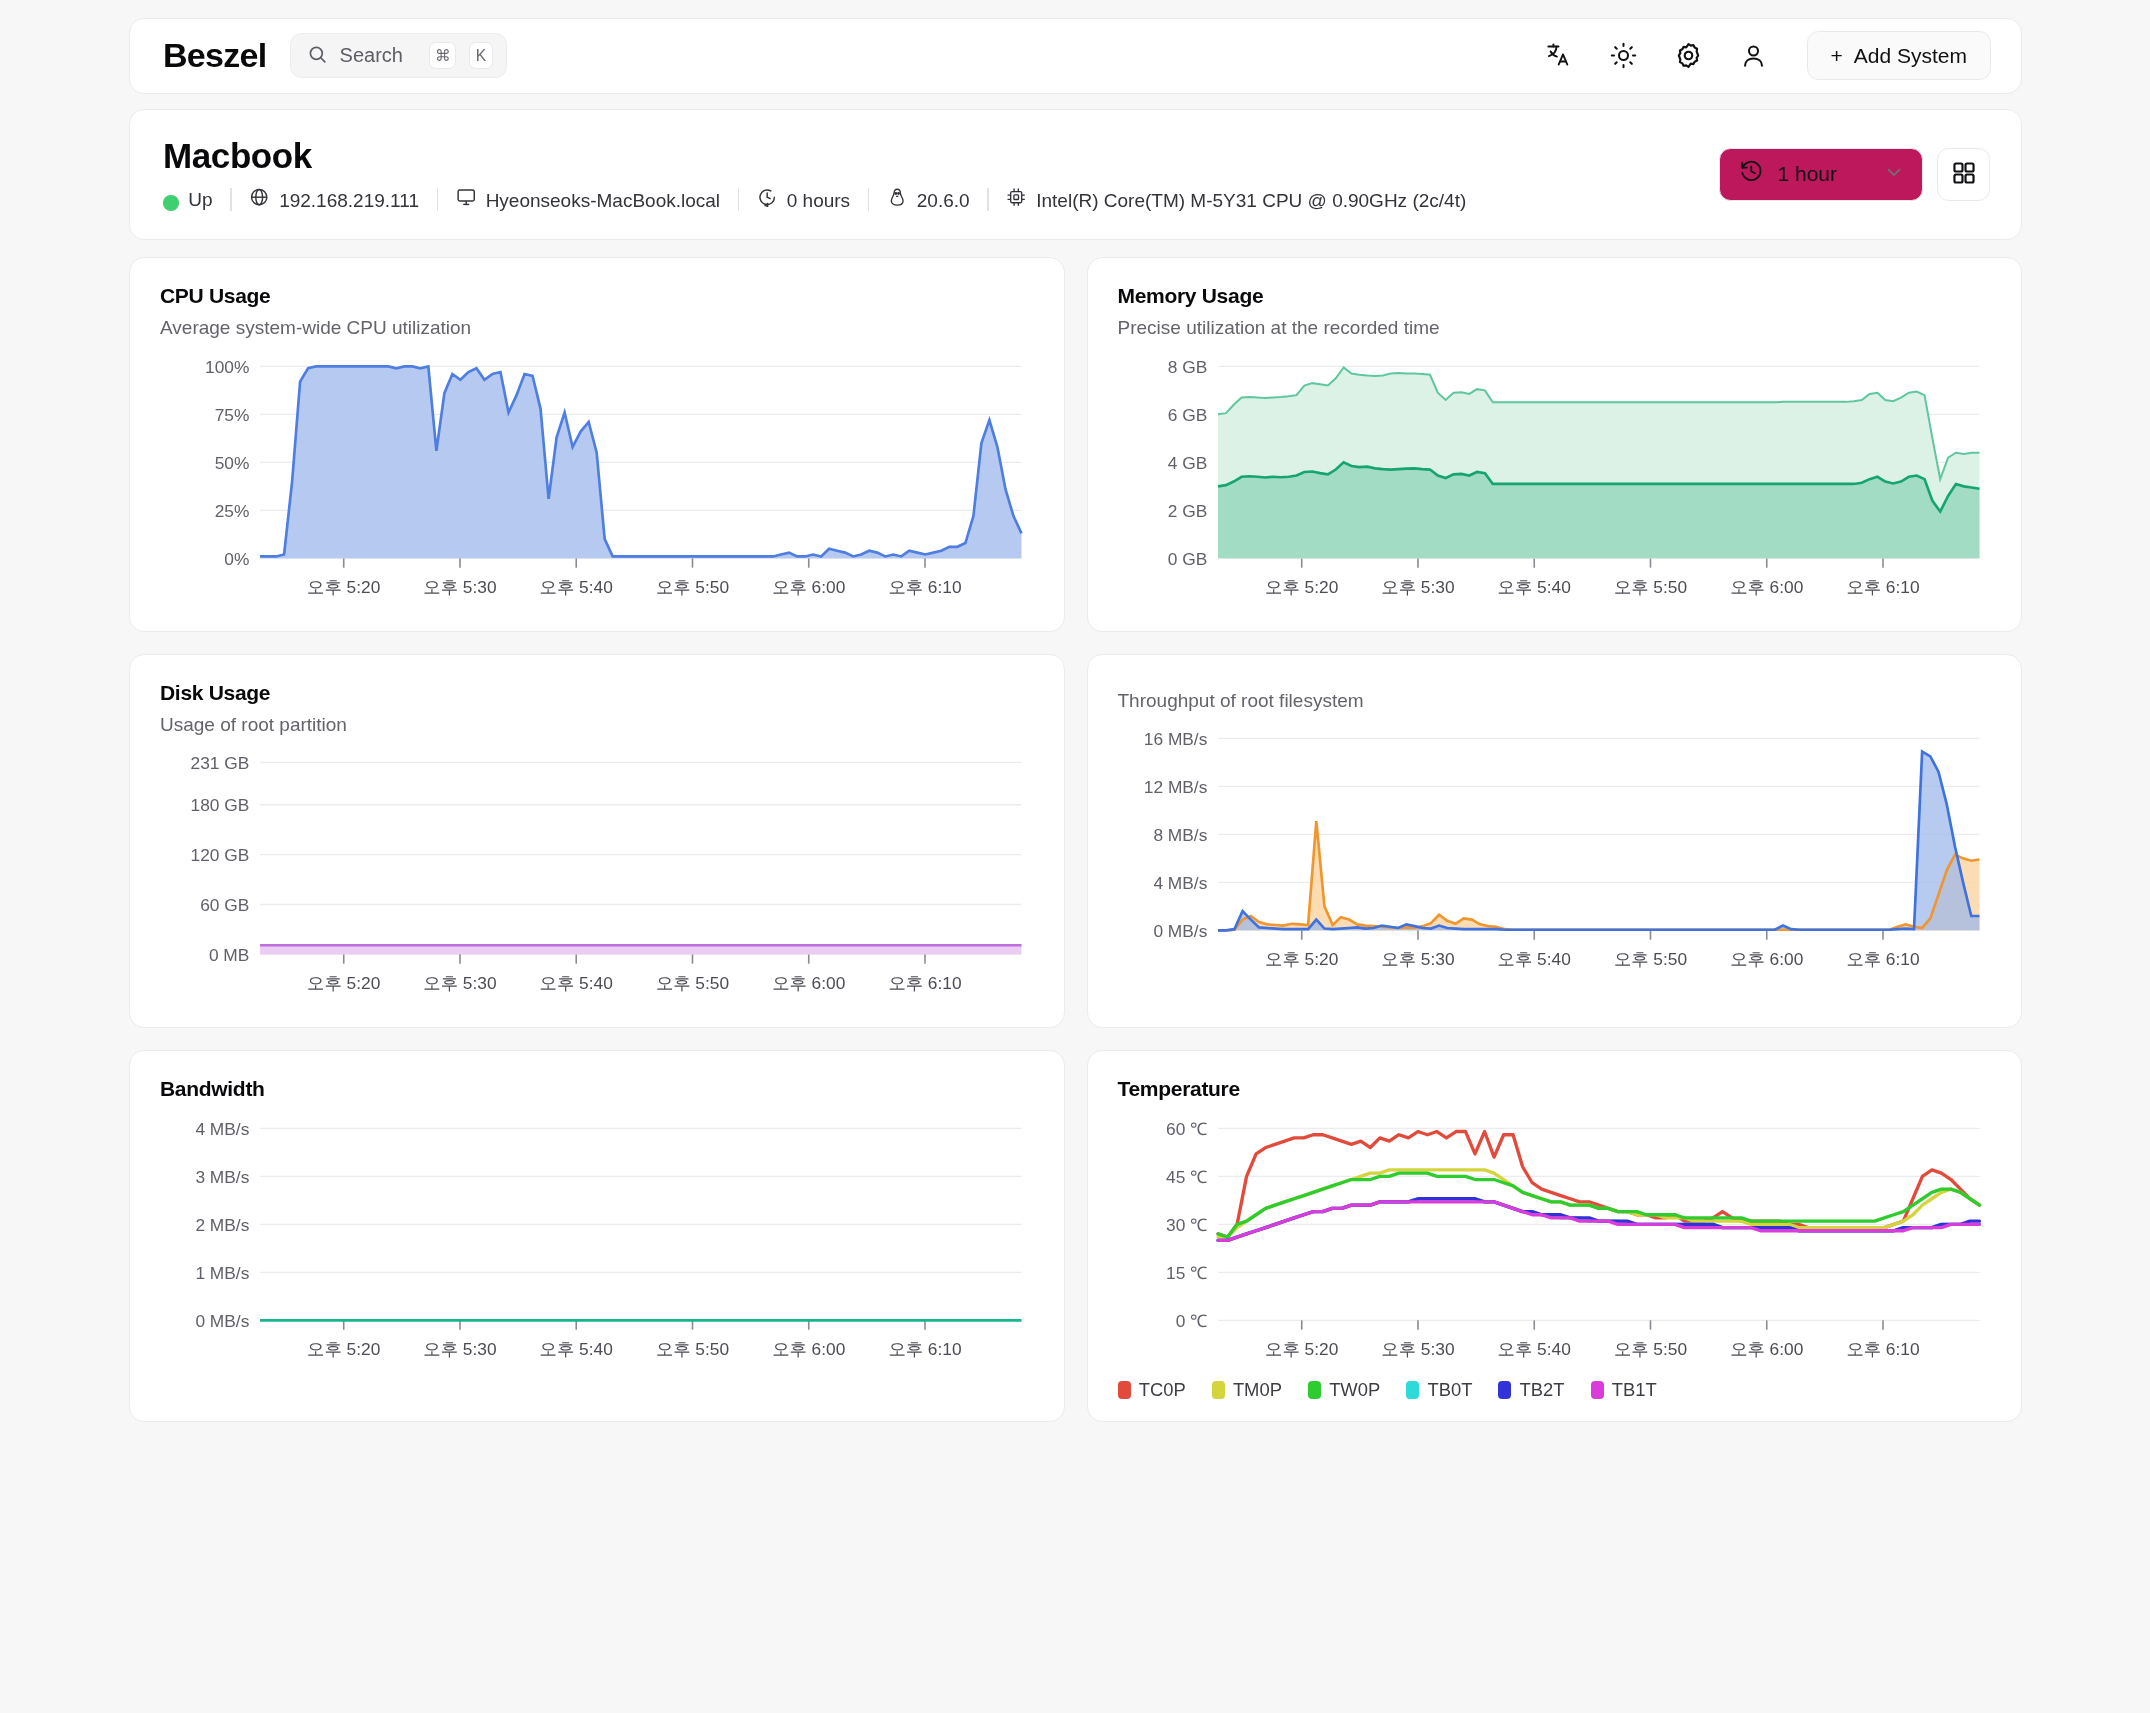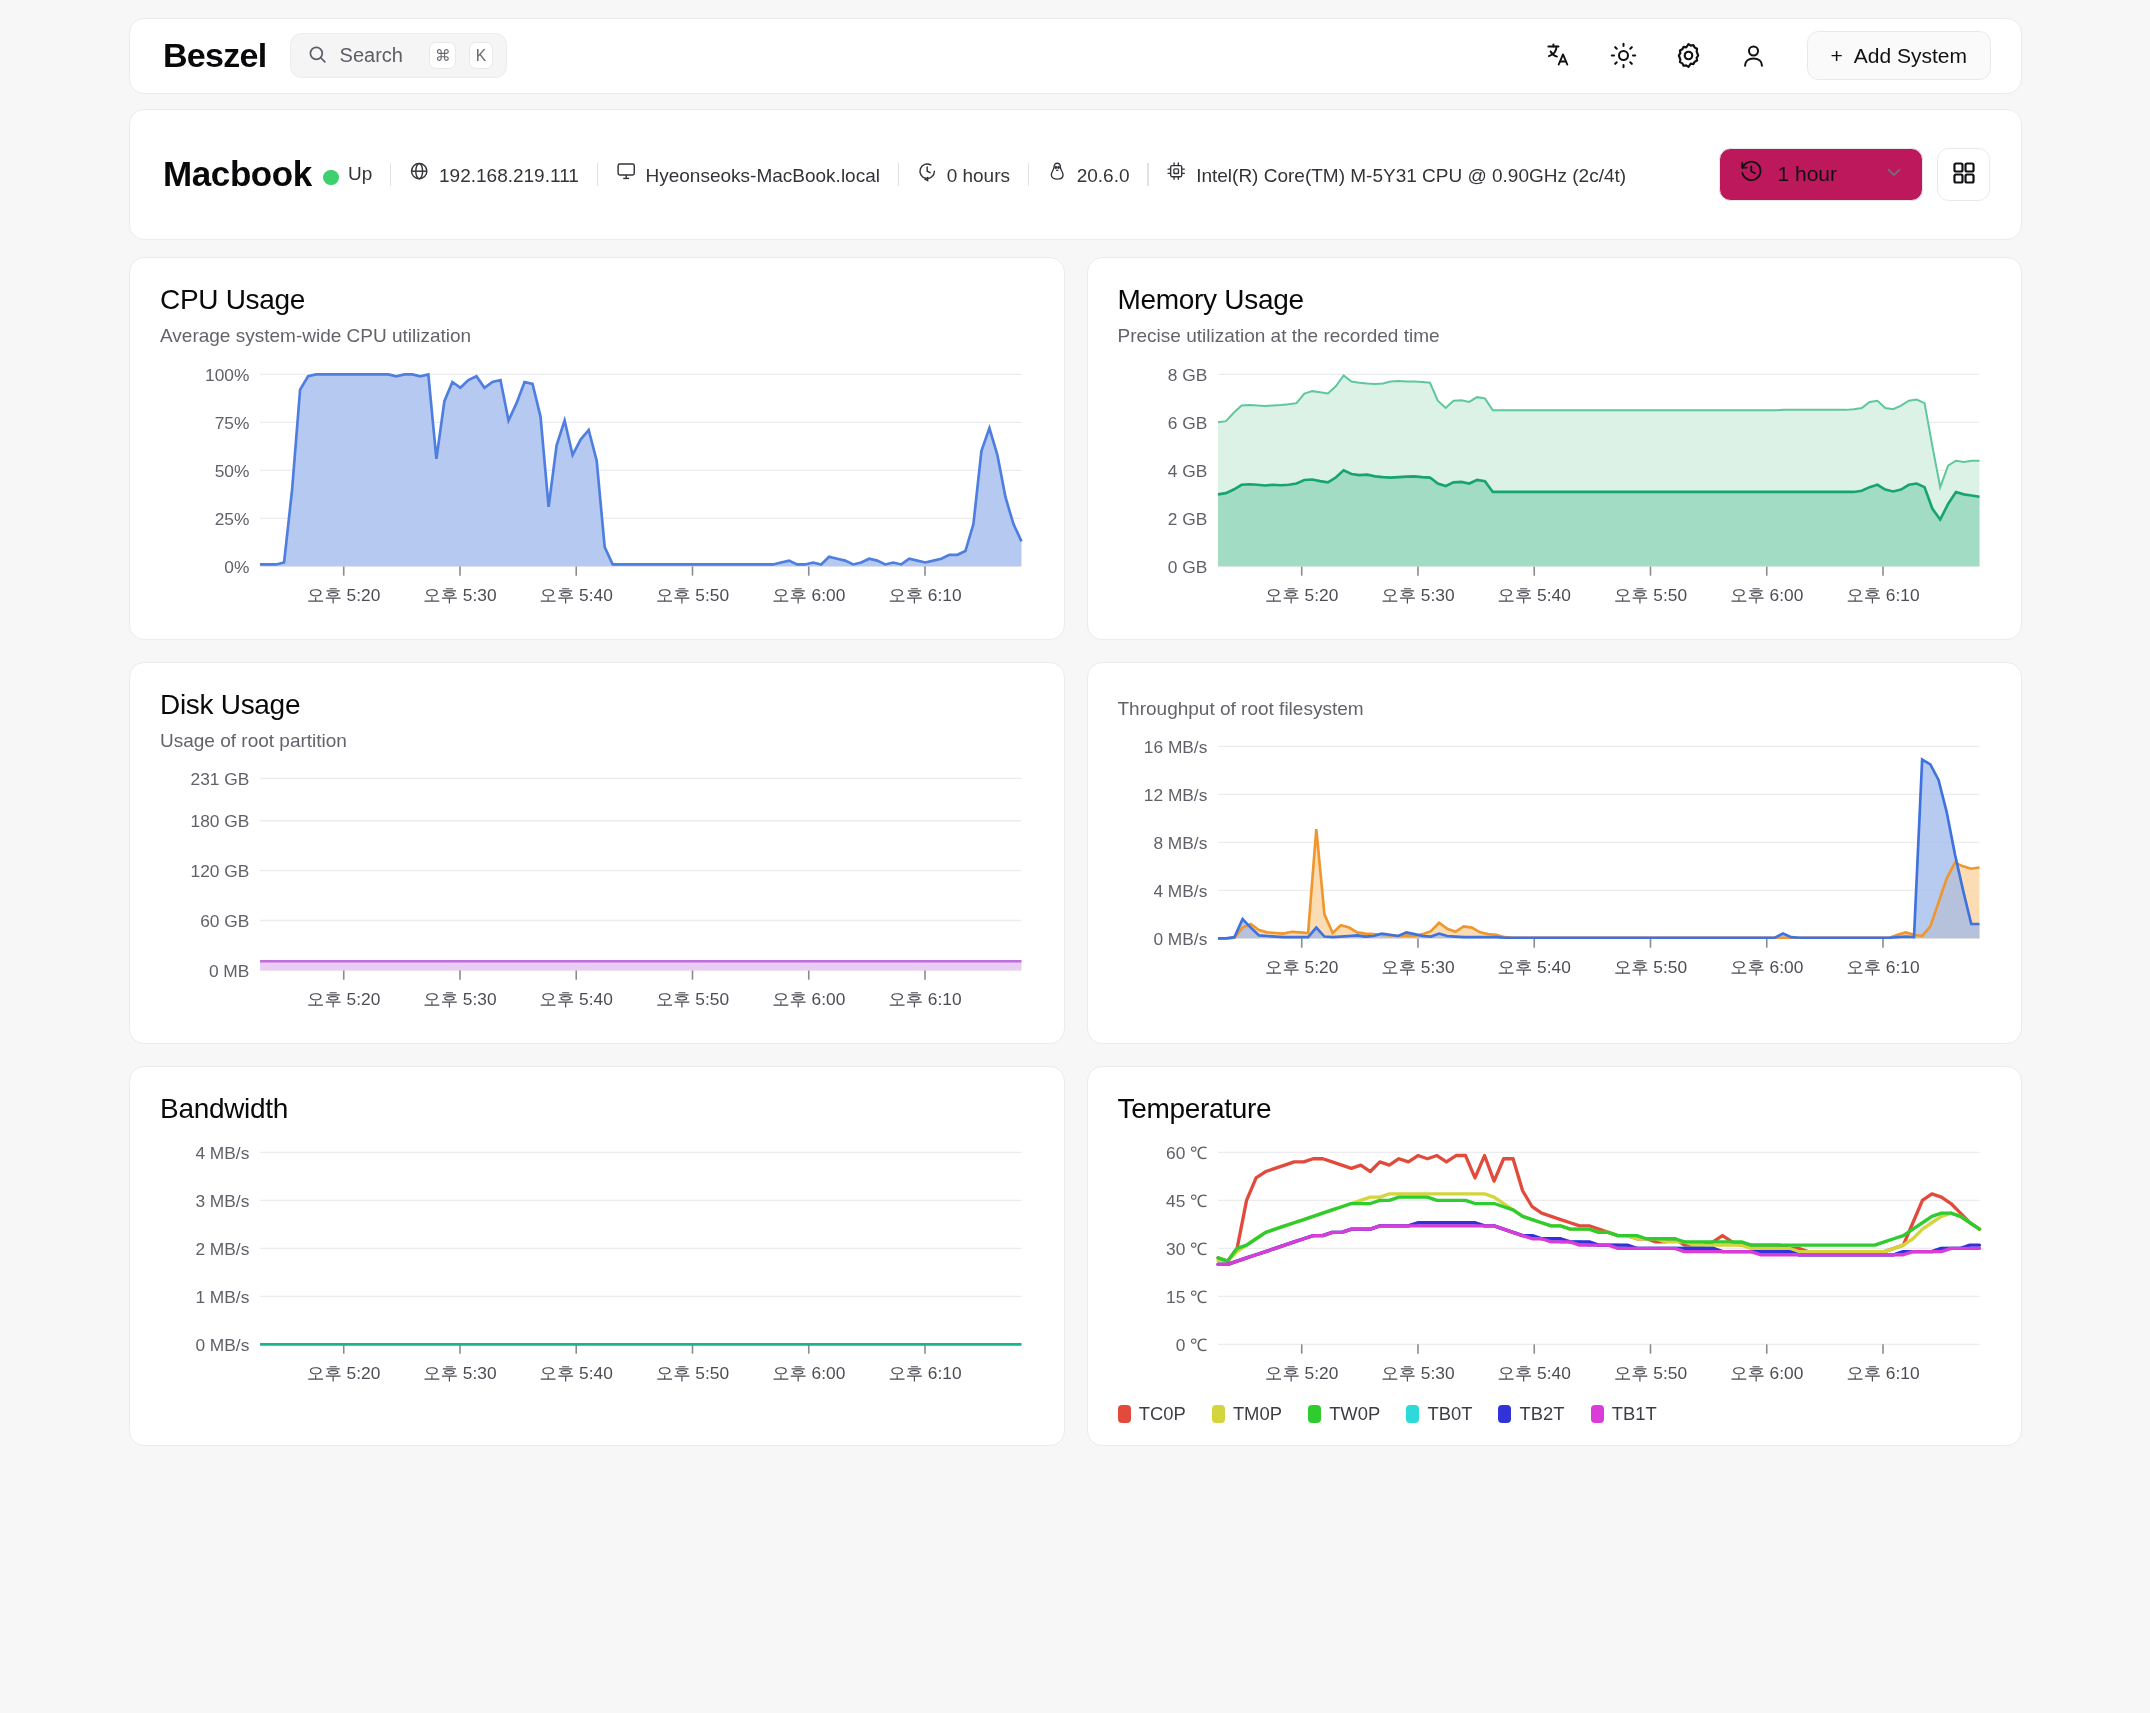--- a/index.html
+++ b/index.html
@@ -43,21 +43,21 @@
     background: #fafafa; border: 1.4px solid #e9e9ea; border-radius: 11.6px;
     height: 49px; padding: 0 23px; font-size: 21px; color: #111114; font-weight: 400;
     margin-left: 9.5px;
   }
 
   
   .syscard {
     margin-top: 15px; background: #ffffff; border: 1.4px solid #ebebeb; border-radius: 15px;
     height: 131px; display: flex; align-items: center; padding: 0 31px 0 33px;
   }
-  .sys-left { display: flex; flex-direction: row; gap: 11px; }
+  .sys-left { display: flex; flex-direction: column; gap: 11px; }
   .sys-title { font-size: 35px; font-weight: 700; letter-spacing: -0.4px; color: #09090b; }
   .sys-meta { display: flex; align-items: center; font-size: 19px; color: #33333a; }
   .meta-item { display: flex; align-items: flex-end; gap: 9.5px; }
   .meta-sep { width: 1.4px; height: 23px; background: #e2e2e4; margin: 0 17.7px; }
   .dot { width: 15.7px; height: 15.7px; border-radius: 50%; background: #3ecf6e; }
   .range-sel {
     display: flex; align-items: center; gap: 13.6px;
     background: #be185d; border: 1.4px solid #e9e9ea; border-radius: 11.6px;
     height: 53px; padding: 0 17.7px 0 19px; font-size: 21px; color: #101014; min-width: 204px;
   }
@@ -66,21 +66,21 @@
     background: #ffffff; border: 1.4px solid #e9e9ea; border-radius: 11.6px;
     display: flex; align-items: center; justify-content: center;
   }
 
   
   .grid { display: grid; grid-template-columns: 1fr 1fr; gap: 22px; margin-top: 17.7px; }
   .card {
     background: #ffffff; border: 1.4px solid #ebebeb; border-radius: 15px;
     padding: 26px 30px 20.4px 30px;
   }
-  .card-title { font-size: 28px; font-weight: 400; letter-spacing: -0.3px; color: #09090b; }
+  .card-title { font-size: 21px; font-weight: 700; letter-spacing: -0.3px; color: #09090b; }
   .card-sub { font-size: 19px; color: #63636c; margin-top: 8.9px; }
   .plot { position: relative; margin-top: 17.7px; }
   .plot svg { display: block; width: 100%; }
   .legend { display: flex; justify-content: flex-start; gap: 26px; margin-top: 6.8px; }
   .legend-item { display: flex; align-items: center; gap: 8.2px; font-size: 18.4px; color: #3d3d45; }
   .legend-swatch { width: 13px; height: 17.7px; border-radius: 4.1px; }
 </style>
 </head>
 <body>
 

